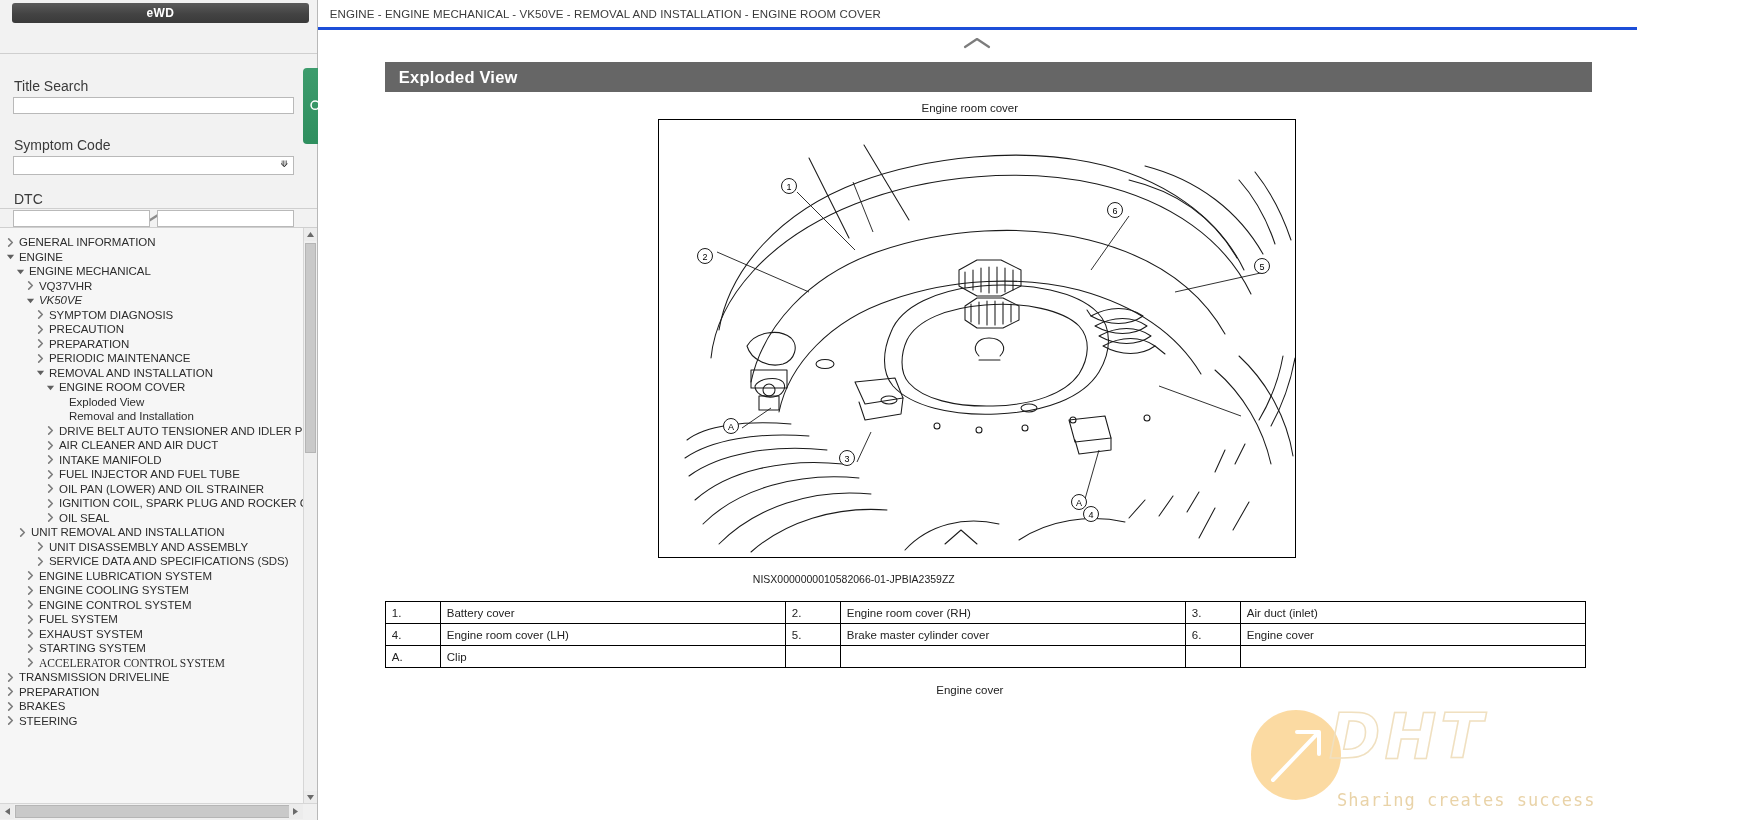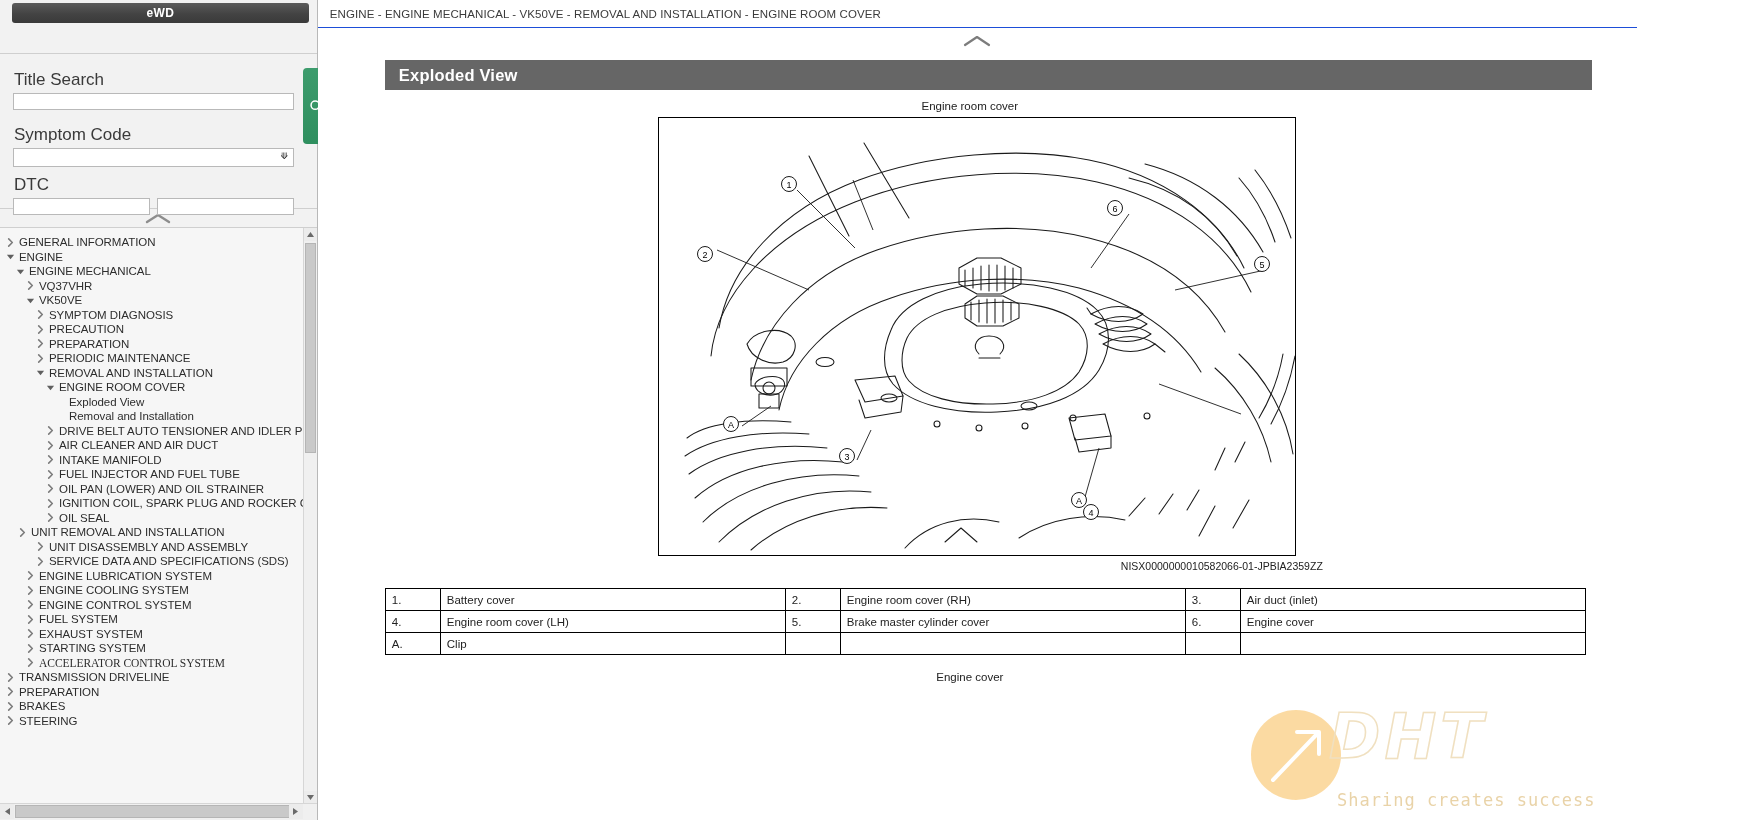--- a/index.html
+++ b/index.html
@@ -23,21 +23,21 @@
     background:linear-gradient(180deg,#5b5b5b 0%,#434343 55%,#3a3a3a 100%);
     color:#fff;font-size:12px;font-weight:bold;
     display:flex;align-items:center;justify-content:center;
     letter-spacing:.3px;
   }
   .panel-gap{height:30px;background:#f2f2f2;border-bottom:1px solid #cfcfcf;}
   .search-area{
     position:relative;padding:8px 10px 0 13px;background:#f2f2f2;
     border-bottom:1px solid #cfcfcf;height:155px;box-sizing:border-box;
   }
-  .fld-label{font-size:17px;color:#3a3a3a;margin:8px 0 3px 1px;}
+  .fld-label{font-size:14px;color:#3a3a3a;margin:16px 0 3px 1px;}
   .txt-input{
     width:281px;height:17px;box-sizing:border-box;
     border:1px solid #b9b9b9;background:#fff;
     font-family:"Liberation Sans", sans-serif;font-size:11px;
     padding:1px 3px;color:#222;outline:none;
   }
   .sel-input{
     width:281px;height:19px;box-sizing:border-box;
     border:1px solid #b9b9b9;background:#fff;
     font-family:"Liberation Sans", sans-serif;font-size:11px;
@@ -118,21 +118,21 @@
     background:#c9c9c9;border:1px solid #b5b5b5;box-sizing:border-box;cursor:pointer;
   }
   .corner-box{position:absolute;right:0;bottom:0;width:13px;height:16px;background:#f0f0f0;}
 
   
   .right-panel{
     position:relative;width:1420px;height:820px;background:#fff;overflow:hidden;
   }
   .breadcrumb{
     height:27px;display:flex;align-items:center;padding-left:12px;
-    font-size:11.5px;color:#3b3b3b;border-bottom:1px solid #1d4ed8;
+    font-size:11.5px;color:#3b3b3b;border-bottom:3px solid #1d4ed8;
     letter-spacing:.1px;
   }
   .chev-up-wrap{
     height:26px;display:flex;align-items:center;justify-content:center;
     cursor:pointer;
   }
   .doc{padding:0 0 0 0;}
   .section-title{
     margin:6px 45px 0 67px;height:30px;background:#666666;color:#fff;
     display:flex;align-items:center;padding-left:14px;
@@ -140,22 +140,22 @@
   }
   .fig-caption{
     text-align:center;font-size:11.5px;color:#222;margin-top:10px;
     width:1170px;margin-left:67px;
   }
   .fig-box{
     margin:5px auto 0 auto;width:636px;height:437px;border:1px solid #000;
     position:relative;background:#fff;overflow:hidden;
   }
   .fig-code{
-    width:1170px;margin-left:67px;text-align:right;padding-right:232px;
-    box-sizing:border-box;font-size:10.5px;color:#222;margin-top:4px;
+    width:1170px;margin-left:67px;text-align:center;padding-right:232px;
+    box-sizing:border-box;font-size:10.5px;color:#222;margin-top:15px;
   }
   .parts-table{
     margin:16px 0 0 67px;width:1102px;border-collapse:collapse;
     table-layout:fixed;background:transparent;
   }
   .parts-table td{
     border:1px solid #000;height:21px;font-size:11.5px;color:#222;
     padding:0 0 0 6px;vertical-align:middle;
   }
   .c-num{width:48px;}
@@ -267,21 +267,21 @@
             <span class="leaf-label">ENGINE MECHANICAL</span>
           </div>
           <div class="tree-item" style="padding-left: 24px;">
             <span class="tw">
               <svg width="9" height="9" viewBox="0 0 10 10">
                 <path d="M3,1 L7,5 L3,9" fill="none" stroke="#7b7b7b" stroke-width="1.7" stroke-linecap="round" stroke-linejoin="round"></path>
               </svg>
             </span>
             <span class="leaf-label">VQ37VHR</span>
           </div>
-          <div class="tree-item" style="padding-left: 24px;">
+          <div class="tree-item" style="padding-left: 24px; font-style: italic;">
             <span class="tw">
               <svg width="9" height="9" viewBox="0 0 10 10">
                 <path d="M1,3 L9,3 L5,8 Z" fill="#5f5f5f" stroke="none"></path>
               </svg>
             </span>
             <span class="leaf-label">VK50VE</span>
           </div>
           <div class="tree-item" style="padding-left: 34px;">
             <span class="tw">
               <svg width="9" height="9" viewBox="0 0 10 10">

